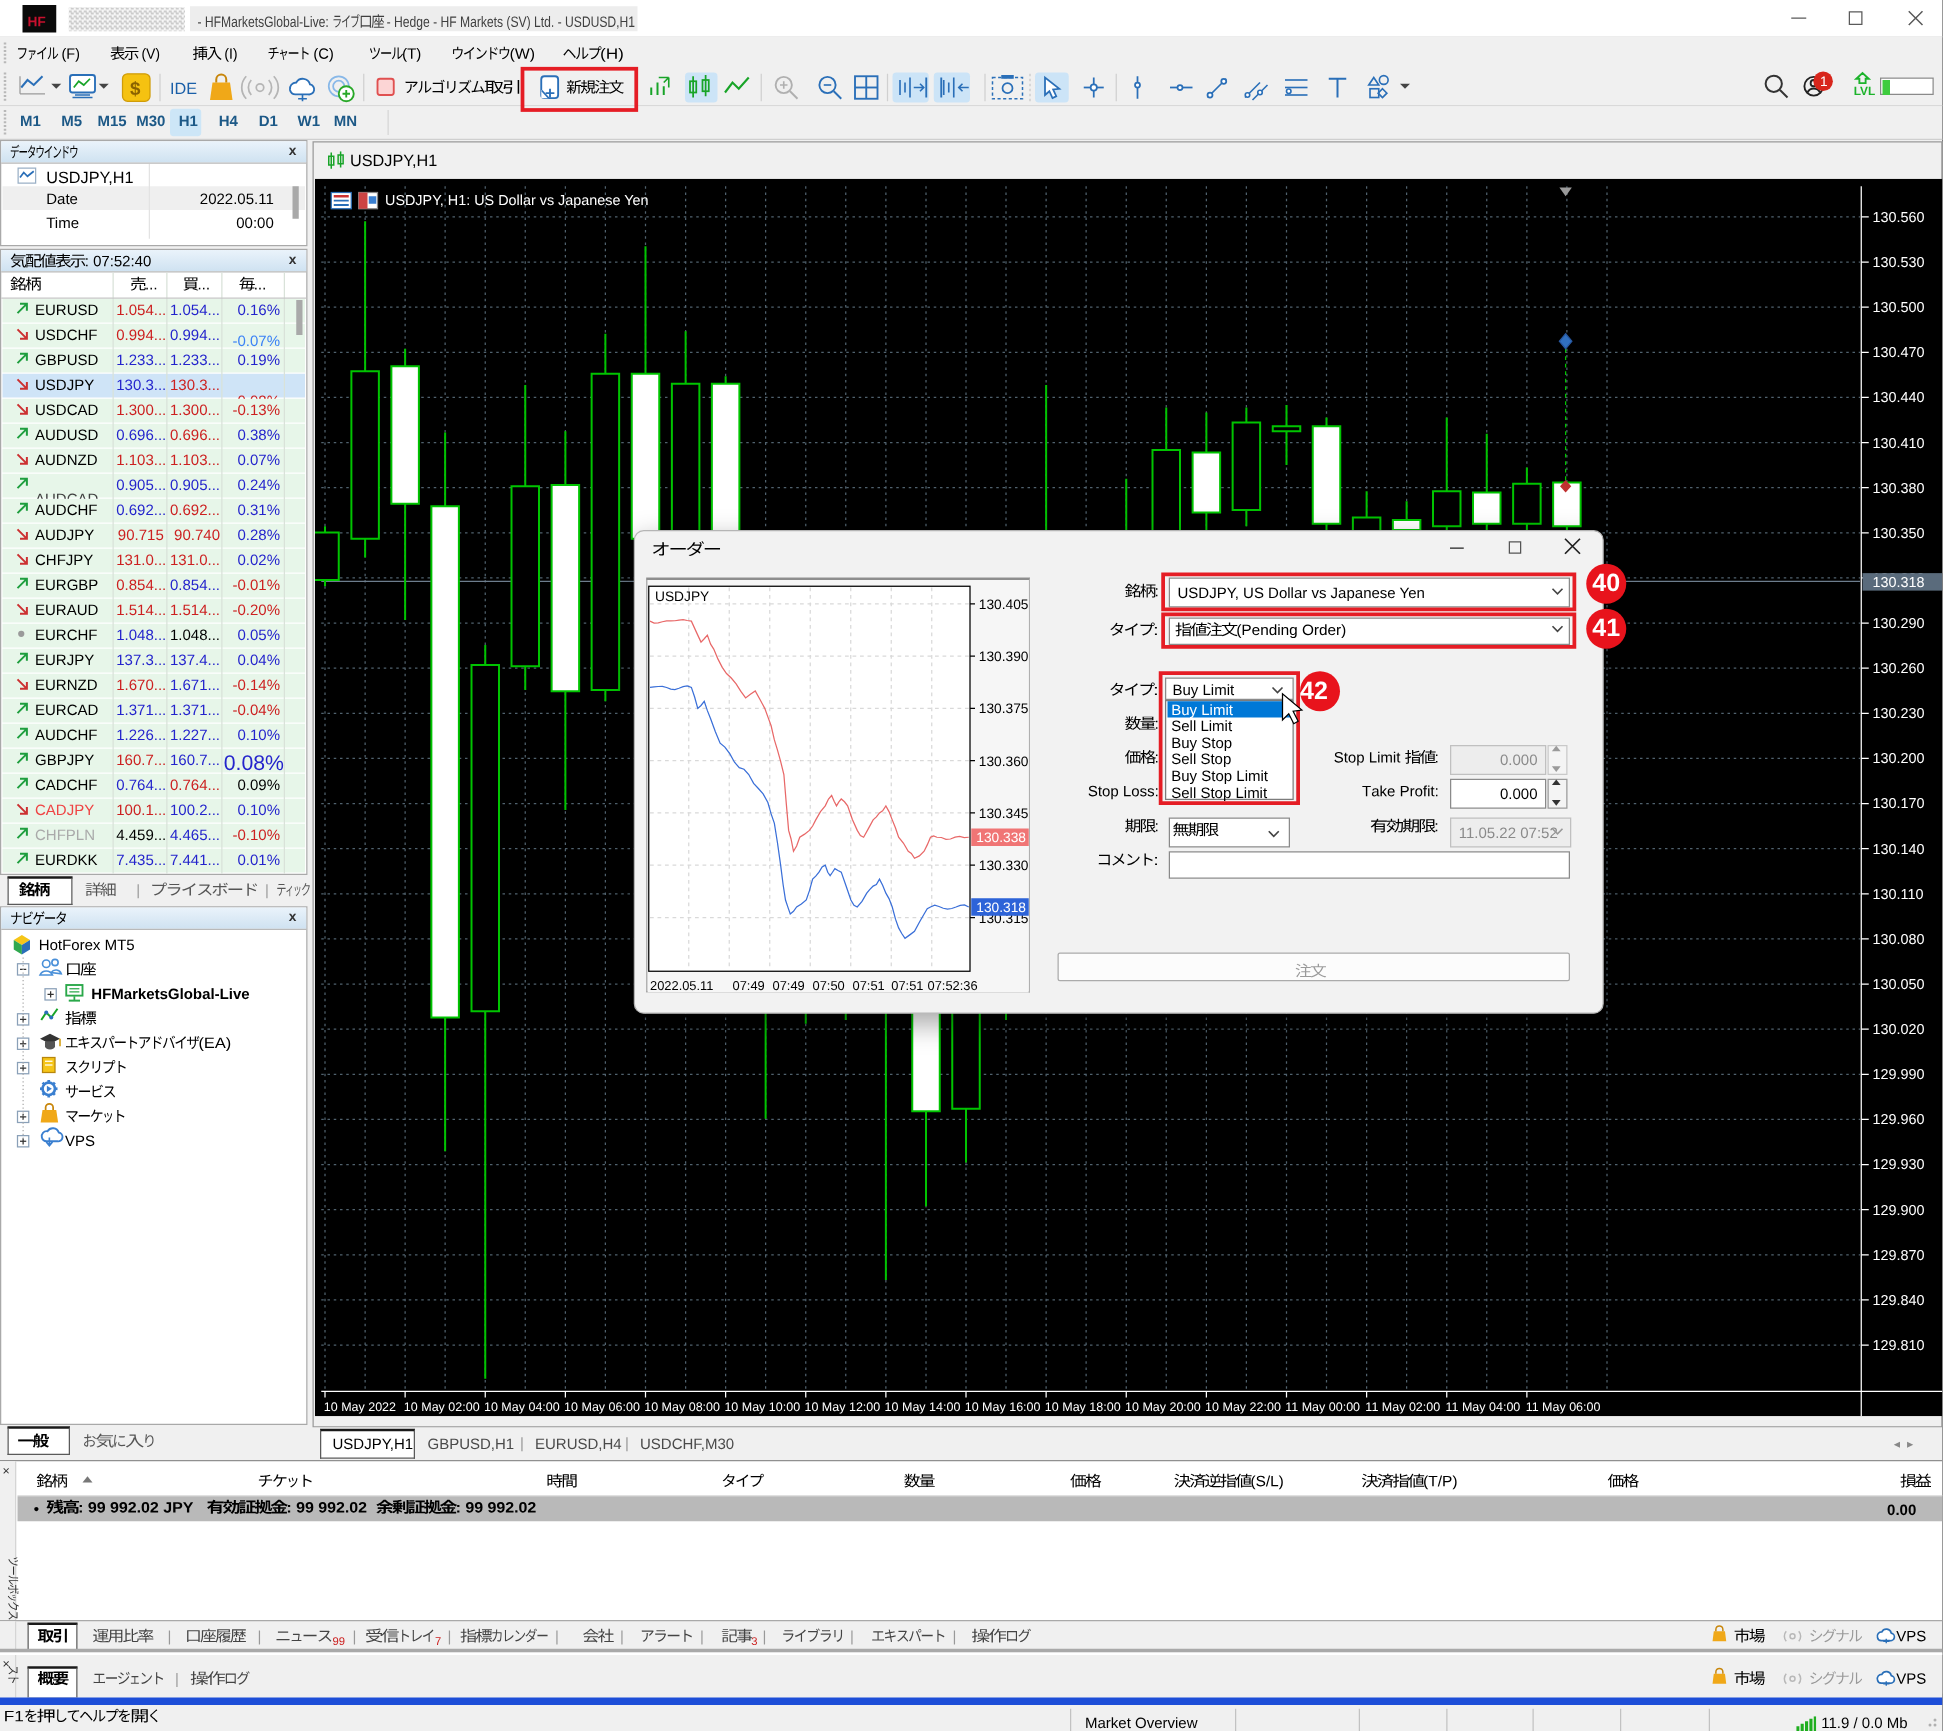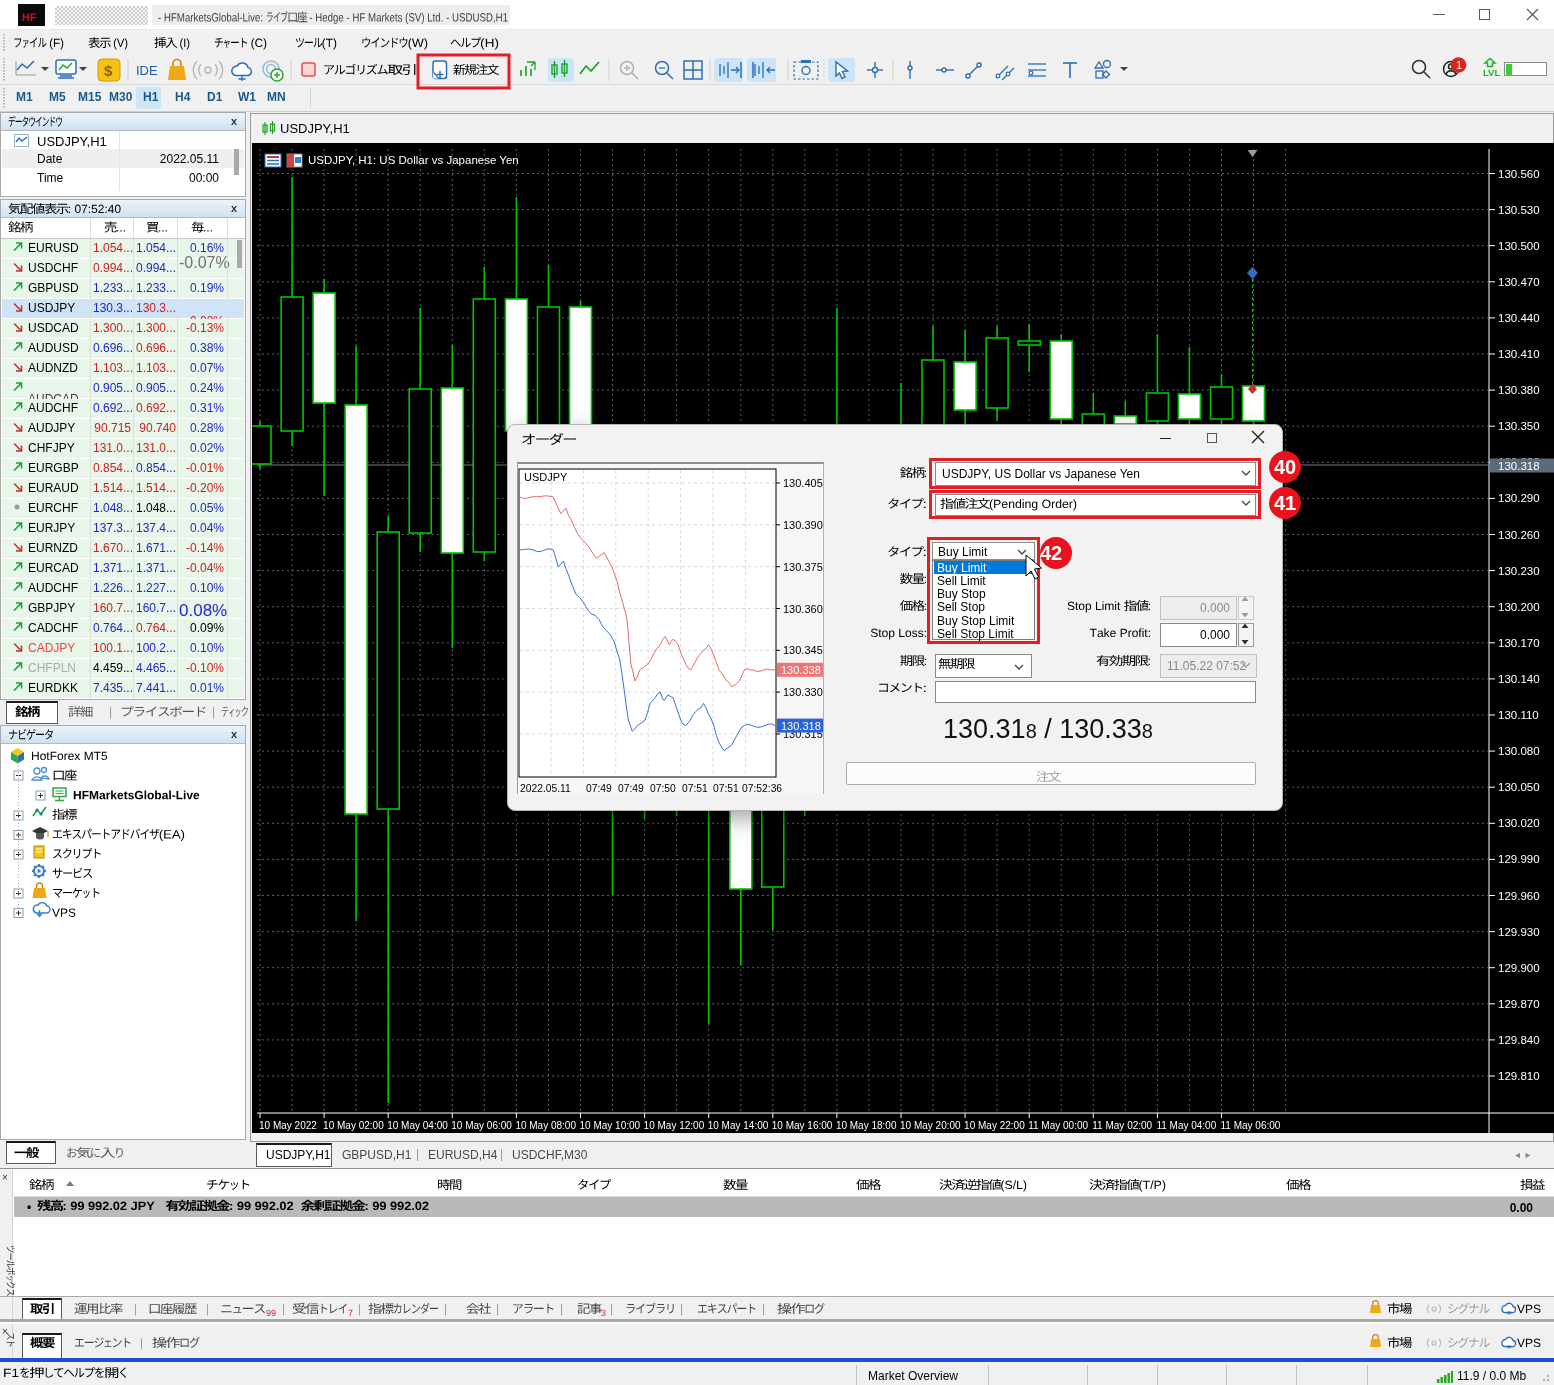--- a/index.html
+++ b/index.html
@@ -68,21 +68,21 @@
   <div class="abs" style="left:230px;top:3px;width:10px;height:10px;color:#333;font-size:11px;font-weight:bold;line-height:10px">x</div>
   <div class="abs" style="left:1px;top:38.5px;width:242px;height:19px;background:#e7f6e9"></div>
     <div class="abs" style="left:27px;top:41.0px;font-size:12px;color:#000">EURUSD</div>
     <div class="abs r" style="left:92px;top:41.0px;width:38px;font-size:12px;color:#cc2020">1.054...</div>
     <div class="abs r" style="left:134px;top:41.0px;width:41px;font-size:12px;color:#2424cc">1.054...</div>
     <div class="abs r" style="left:178px;top:41.0px;width:45px;font-size:12px;color:#2424cc">0.16%</div>
     <div class="abs" style="left:1px;top:58.5px;width:242px;height:19px;background:#e7f6e9"></div>
     <div class="abs" style="left:27px;top:61.0px;font-size:12px;color:#000">USDCHF</div>
     <div class="abs r" style="left:92px;top:61.0px;width:38px;font-size:12px;color:#cc2020">0.994...</div>
     <div class="abs r" style="left:134px;top:61.0px;width:41px;font-size:12px;color:#2424cc">0.994...</div>
-    <div class="abs r" style="left:178px;top:54px;width:45px;font-size:16px;color:#737373">-0.07%</div>
+    <div class="abs r" style="left:178px;top:66px;width:45px;font-size:12px;color:#3b82f6">-0.07%</div>
     <div class="abs" style="left:1px;top:78.5px;width:242px;height:19px;background:#e7f6e9"></div>
     <div class="abs" style="left:27px;top:81.0px;font-size:12px;color:#000">GBPUSD</div>
     <div class="abs r" style="left:92px;top:81.0px;width:38px;font-size:12px;color:#2424cc">1.233...</div>
     <div class="abs r" style="left:134px;top:81.0px;width:41px;font-size:12px;color:#2424cc">1.233...</div>
     <div class="abs r" style="left:178px;top:81.0px;width:45px;font-size:12px;color:#2424cc">0.19%</div>
     <div class="abs" style="left:1px;top:98.5px;width:242px;height:19px;background:#cfe4f7"></div>
     <div class="abs" style="left:27px;top:101.0px;font-size:12px;color:#000">USDJPY</div>
     <div class="abs r" style="left:92px;top:101.0px;width:38px;font-size:12px;color:#2424cc">130.3...</div>
     <div class="abs r" style="left:134px;top:101.0px;width:41px;font-size:12px;color:#cc2020">130.3...</div>
     <div class="abs r" style="left:178px;top:114px;width:45px;font-size:12px;color:#cc2020">-0.08%</div>
@@ -468,21 +468,21 @@
   <div class="abs" style="left:0;top:0;width:13px;height:26px;background:#f0f0f0;border-right:1px solid #d5d5d5"></div>
   <div class="abs" style="left:22px;top:1px;width:40px;height:24px;background:#fff;border:1px solid #5a5a5a;border-top:2px solid #1a1a1a"></div>
 </div>
 
 <div class="abs" style="left:0;top:1322px;width:1554px;height:36px;background:#f0f0f0;border-top:2px solid #fff;box-shadow:0 -3px 0 #a9a9a9">
   <div class="abs" style="left:0;top:0;width:13px;height:36px;background:#f0f0f0;border-right:1px solid #d5d5d5"></div>
   <div class="abs" style="left:2px;top:2px;font-size:10px;color:#333">×</div>
   <div class="abs" style="left:22px;top:9px;width:40px;height:26px;background:#fff;border:1px solid #5a5a5a;border-top:2px solid #1a1a1a"></div>
 </div>
 
-<div class="abs" style="left:0;top:1358px;width:1554px;height:27px;background:#f0f0f0;border-top:4px solid #1d4ed8">
+<div class="abs" style="left:0;top:1358px;width:1554px;height:27px;background:#f0f0f0;border-top:6px solid #1d4ed8">
   <div class="abs" style="left:868px;top:7px;font-size:12px;color:#000">Market Overview</div>
   <div class="abs" style="left:856px;top:3px;width:1px;height:20px;background:#c2c2c2"></div>
     <div class="abs" style="left:988px;top:3px;width:1px;height:20px;background:#c2c2c2"></div>
   <div class="abs" style="left:1087px;top:3px;width:1px;height:20px;background:#c2c2c2"></div>
   <div class="abs" style="left:1157px;top:3px;width:1px;height:20px;background:#c2c2c2"></div>
   <div class="abs" style="left:1226px;top:3px;width:1px;height:20px;background:#c2c2c2"></div>
   <div class="abs" style="left:1296px;top:3px;width:1px;height:20px;background:#c2c2c2"></div>
   <div class="abs" style="left:1367px;top:3px;width:1px;height:20px;background:#c2c2c2"></div>
   <div class="abs" style="left:1457px;top:7px;font-size:12px;color:#000">11.9 / 0.0 Mb</div>
   <svg class="abs" style="left:1437px;top:9px" width="16" height="12">
@@ -579,21 +579,20 @@
   <div class="abs" style="left:730px;top:198px;width:16px;height:24px;background:#f4f4f4;border:1px solid #9a9a9a"></div>
 
   <div class="abs" style="left:427px;top:229px;width:97px;height:24px;background:#fff;border:1px solid #8a8a8a"></div>
 
   <div class="abs" style="left:652px;top:229px;width:97px;height:24px;background:#ededed;border:1px solid #c0c0c0">
     <div class="abs" style="left:6px;top:4px;font-size:12px;color:#8a8a8a">11.05.22 07:52</div>
   </div>
 
   <div class="abs" style="left:427px;top:256px;width:321px;height:22px;background:#fff;border:1px solid #8a8a8a"></div>
 
-  <div class="abs" style="left:340px;top:289px;width:400px;height:34px;text-align:center;font-size:27px;color:#111">130.31<span style="font-size:20px">8</span> / 130.33<span style="font-size:20px">8</span></div>
 
   <div class="abs" style="left:338px;top:337px;width:410px;height:23px;background:#fcfcfc;border:1px solid #ababab;border-radius:2px"></div>
 
   <div class="abs" style="left:421px;top:33px;width:332px;height:31px;border:3px solid #e51d25"></div>
   <div class="abs" style="left:421px;top:65px;width:332px;height:29px;border:3px solid #e51d25"></div>
   <div class="abs" style="left:419px;top:112px;width:113px;height:107px;border:3px solid #e51d25;z-index:46"></div>
 </div>
 
 <div class="abs" style="left:1269px;top:451px;width:32px;height:32px;background:#e8131c;border-radius:50%;z-index:47;color:#fff;font-size:20px;font-weight:bold;text-align:center;line-height:32px">40</div>
 <div class="abs" style="left:1269px;top:487px;width:32px;height:32px;background:#e8131c;border-radius:50%;z-index:47;color:#fff;font-size:20px;font-weight:bold;text-align:center;line-height:32px">41</div>

